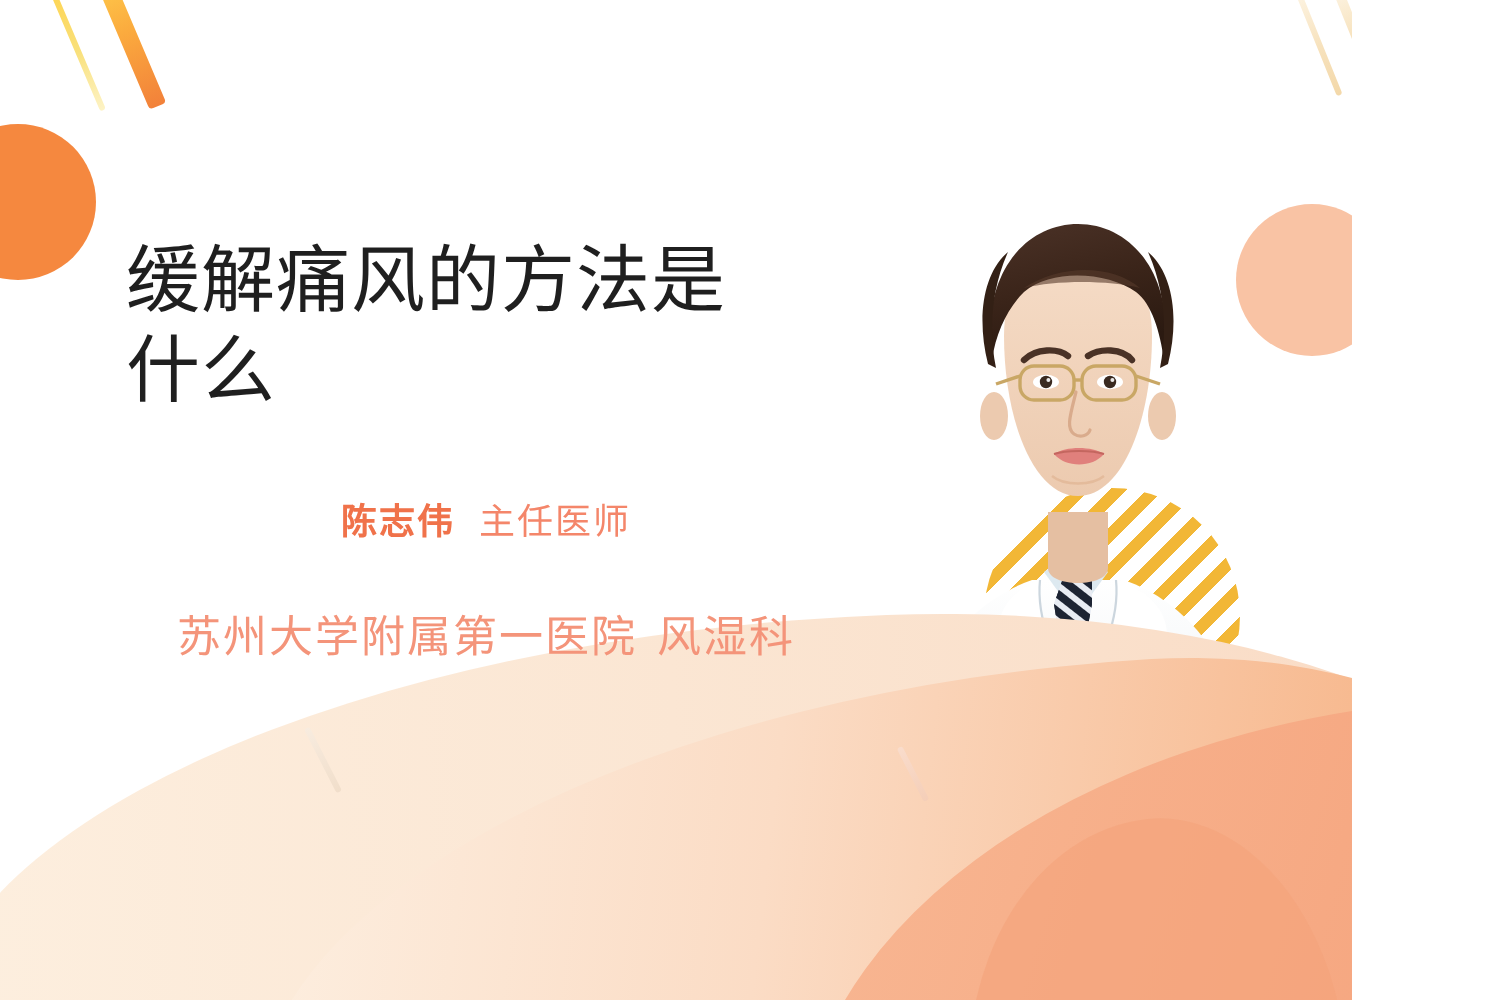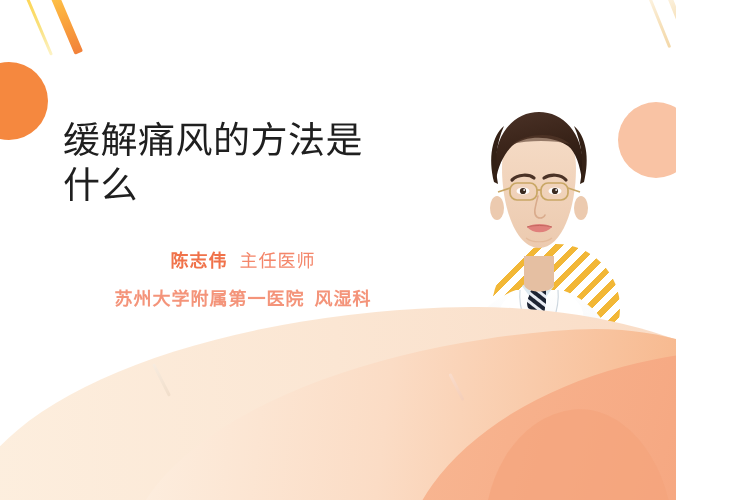--- a/index.html
+++ b/index.html
@@ -169,23 +169,23 @@
     letter-spacing: 1px;
   }
   #doctor-rank {
     font-size: 18px;
     font-weight: 400;
     color: #f4866a;
     letter-spacing: 1px;
     margin-left: 12px;
   }
   #affiliation {
-    margin-top: 12px;
-    font-size: 18px;
-    font-weight: 700;
+    margin-top: 28px;
+    font-size: 22px;
+    font-weight: 400;
     color: #f4947a;
     letter-spacing: 1px;
   }
   #department { margin-left: 10px; }
 </style>
 </head>
 <body>
 
 <div id="card">
 

